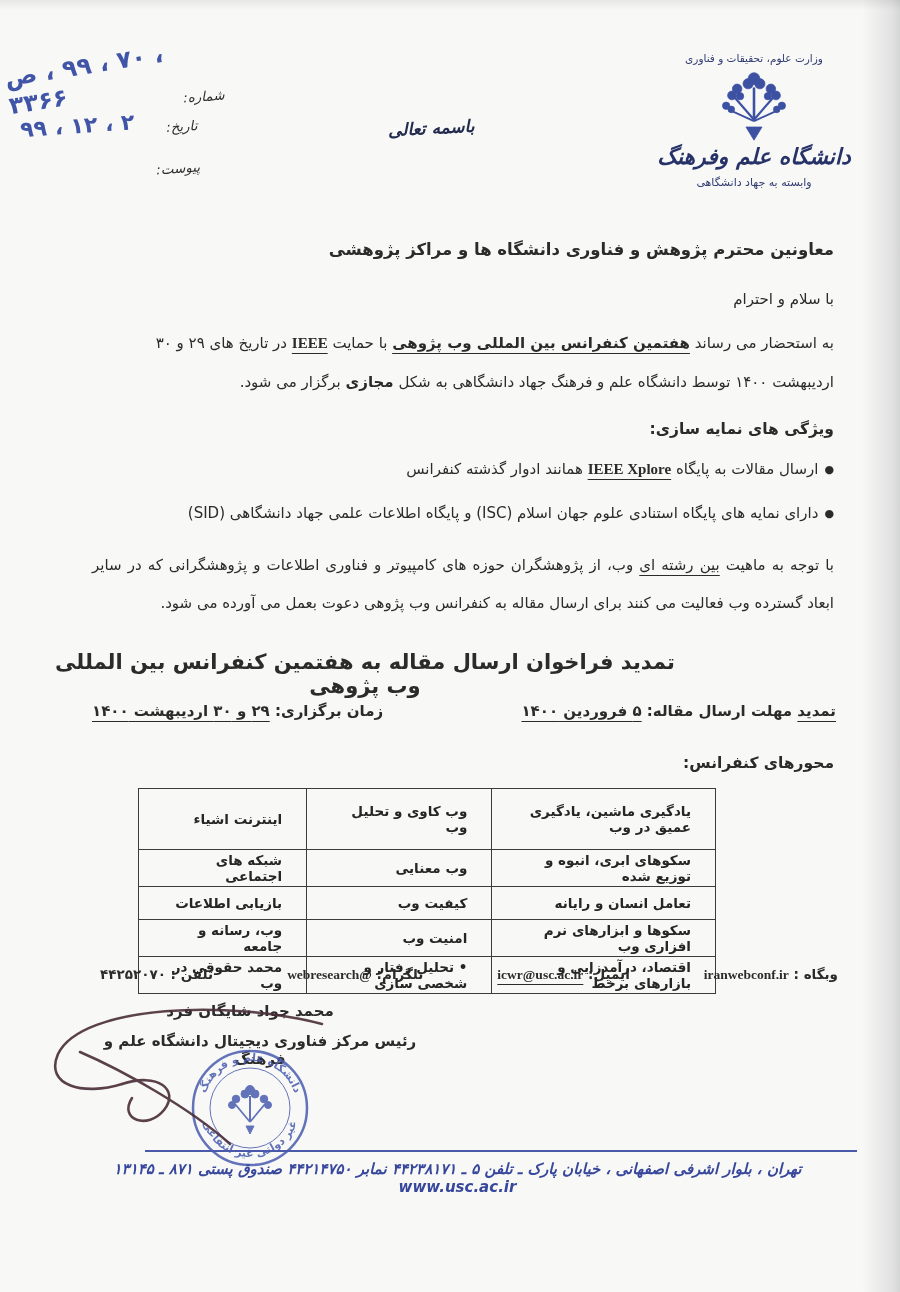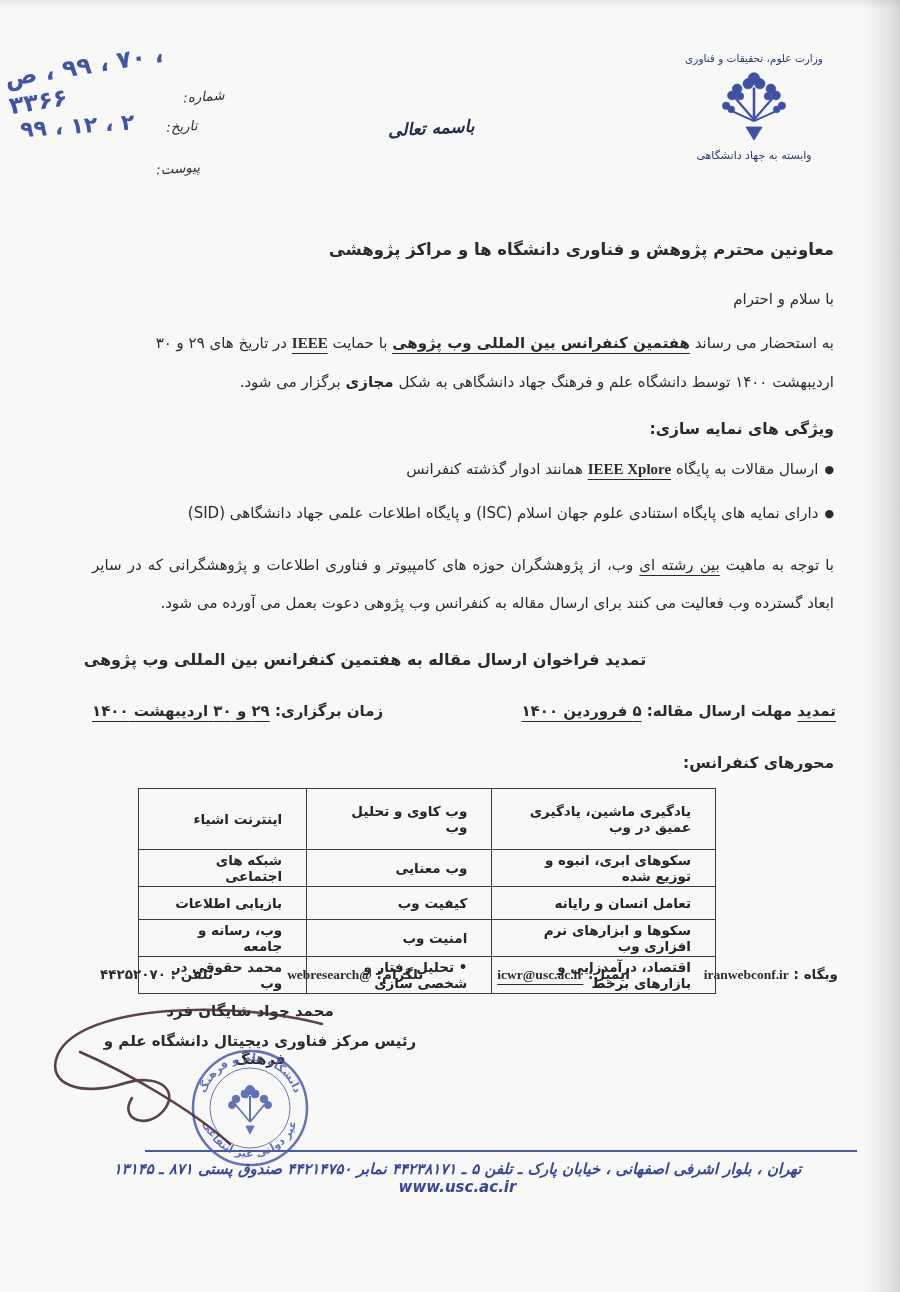--- a/index.html
+++ b/index.html
@@ -47,21 +47,21 @@
   
   .recipient{top:240px;right:66px;left:92px;font-size:16.5px;font-weight:bold;}
   .salutation{top:290px;right:66px;left:92px;font-size:15px;}
   .p1{top:324px;right:66px;left:92px;font-size:15px;line-height:39px;}
   .indexing-title{top:420px;right:66px;left:92px;font-size:15.5px;font-weight:bold;}
   .bullet-line{right:66px;left:92px;font-size:15px;}
   .bullet1{top:460px;}
   .bullet2{top:504px;}
   .bullet-glyph{font-size:11px;vertical-align:1px;margin-left:6px;}
   .p2{top:546px;right:66px;left:92px;font-size:15px;line-height:38px;text-align:justify;}
-  .ext-title{top:650px;left:40px;width:650px;text-align:center;font-size:16px;font-weight:bold;}
+  .ext-title{top:650px;left:40px;width:650px;text-align:center;font-size:21px;font-weight:bold;}
   .deadline-row{top:702px;right:64px;left:92px;display:flex;justify-content:space-between;font-size:15px;font-weight:bold;}
   .topics-title{top:754px;right:66px;font-size:15.5px;font-weight:bold;}
 
   .b{font-weight:bold;margin-top:32px;}
   .u{text-decoration:underline;text-decoration-thickness:1.3px;text-underline-offset:5px;}
   .latin{font-family:"Liberation Serif","DejaVu Serif",serif;font-weight:bold;}
 
   
   .topics-table{
     top:788px;left:138px;width:578px;
@@ -132,20 +132,21 @@
         <circle cx="98" cy="51" r="5"></circle>
           <circle cx="91" cy="56" r="4.5"></circle>
         <path d="M60 70 L60 26" stroke-width="3.5" fill="none"></path>
         <path d="M60 70 L34 40" stroke-width="3" fill="none"></path>
         <path d="M60 70 L86 40" stroke-width="3" fill="none"></path>
         <path d="M60 72 L27 57" stroke-width="2.5" fill="none"></path>
         <path d="M60 72 L93 57" stroke-width="2.5" fill="none"></path>
         <polygon points="49,80 71,80 60,98"></polygon>
       </g>
     </svg>
+    <div class="university-name">دانشگاه علم وفرهنگ</div>
     <div class="affiliation">وابسته به جهاد دانشگاهی</div>
   </div>
 
   <div class="abs recipient">معاونین محترم پژوهش و فناوری دانشگاه ها و مراکز پژوهشی</div>
   <div class="abs salutation">با سلام و احترام</div>
 
   <div class="abs p1">
     <span>به استحضار می رساند </span><span class="b u">هفتمین کنفرانس بین المللی وب پژوهی</span><span> با حمایت </span><span class="latin u">IEEE</span><span> در تاریخ های ۲۹ و ۳۰ اردیبهشت ۱۴۰۰ توسط دانشگاه علم و فرهنگ جهاد دانشگاهی به شکل </span><span class="b">مجازی</span><span> برگزار می شود.</span>
   </div>
 

